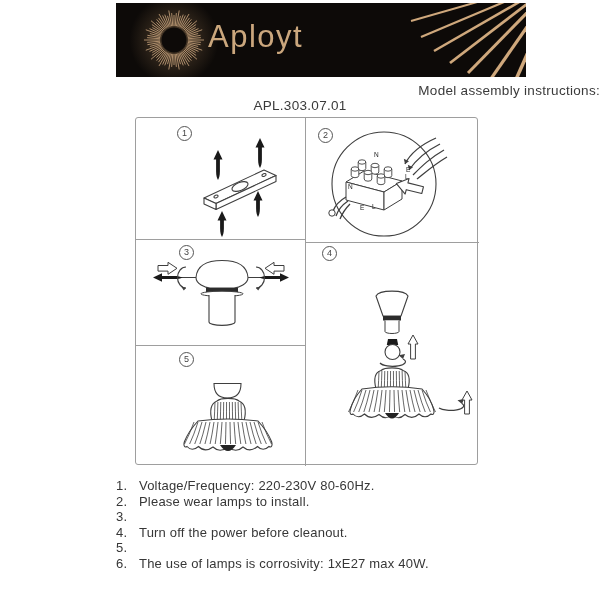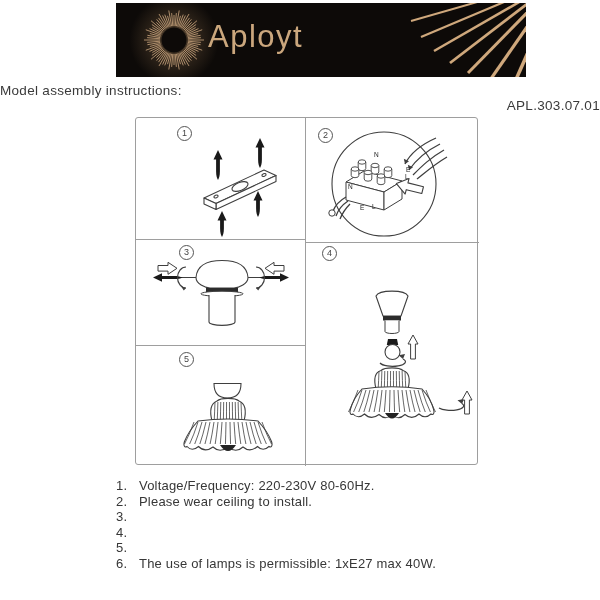--- a/index.html
+++ b/index.html
@@ -6,22 +6,22 @@
   .page{position:relative;width:600px;height:600px;background:#fff;overflow:hidden;
         font-family:"Liberation Sans", sans-serif;color:#3a3a3a;}
   
   .banner{position:absolute;left:95px;top:3px;width:410px;height:74px;background:#0d0a08;overflow:hidden;margin-left:21px;}
   .glow{position:absolute;left:13px;top:-8px;width:90px;height:90px;pointer-events:none;
         background:radial-gradient(circle, rgba(195,153,106,.40) 0%, rgba(195,153,106,.14) 45%, rgba(0,0,0,0) 70%);}
   .sunburst{position:absolute;left:20px;top:-1px;}
   .brand{position:absolute;left:92px;top:16px;font-size:31px;letter-spacing:1.5px;color:#cba77d;font-weight:400;}
   .fan{position:absolute;left:0;top:0;}
   
-  .title{position:absolute;left:0;top:83px;width:600px;text-align:left;font-size:13.5px;letter-spacing:.3px;color:#3a3a3a;}
-  .model{position:absolute;left:0;top:98px;width:600px;text-align:right;font-size:13.5px;letter-spacing:.3px;color:#3a3a3a;}
+  .title{position:absolute;left:0;top:83px;width:600px;text-align:right;font-size:13.5px;letter-spacing:.3px;color:#3a3a3a;}
+  .model{position:absolute;left:0;top:98px;width:600px;text-align:center;font-size:13.5px;letter-spacing:.3px;color:#3a3a3a;}
   
   .box{position:absolute;left:135px;top:117px;width:343px;height:348px;box-sizing:border-box;
        border:1.5px solid #9e9e9e;border-radius:3px;background:#fff;}
   .cell{position:absolute;box-sizing:border-box;}
   .c1{left:0;top:0;width:170px;height:122px;border-right:1.3px solid #9e9e9e;border-bottom:1.3px solid #9e9e9e;}
   .c3{left:0;top:122px;width:170px;height:106px;border-right:1.3px solid #9e9e9e;border-bottom:1.3px solid #9e9e9e;}
   .c5{left:0;top:228px;width:170px;height:120px;border-right:1.3px solid #9e9e9e;}
   .c2{left:170px;top:0;width:173px;height:125px;border-bottom:1.3px solid #9e9e9e;}
   .c4{left:170px;top:125px;width:173px;height:223px;}
   .cell svg{position:absolute;left:0;top:0;}
@@ -322,29 +322,30 @@
     </div>
   </div>
 
   <div class="list">
     <div class="row">
         <span class="num">1.</span>
         <span class="txt">Voltage/Frequency: 220-230V 80-60Hz.</span>
       </div>
     <div class="row">
         <span class="num">2.</span>
-        <span class="txt">Please wear ceiling to install.</span>
+        <span class="txt">Please wear lamps to install.</span>
       </div>
     <div class="row">
         <span class="num">3.</span>
       </div>
     <div class="row">
         <span class="num">4.</span>
+        <span class="txt">Turn off the power before cleanout.</span>
       </div>
     <div class="row">
         <span class="num">5.</span>
       </div>
     <div class="row">
         <span class="num">6.</span>
-        <span class="txt">The use of lamps is permissible: 1xE27 max 40W.</span>
+        <span class="txt">The use of lamps is corrosivity: 1xE27 max 40W.</span>
       </div>
   </div>
 </div>
 
 </body></html>

